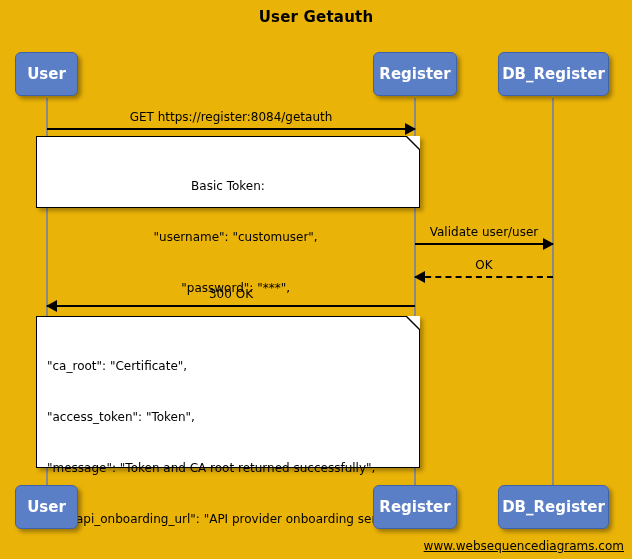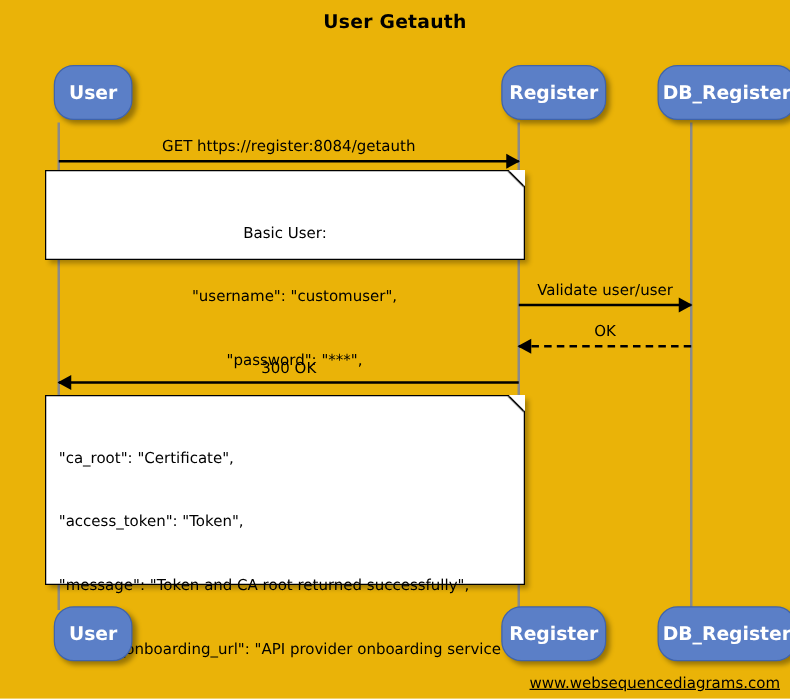--- a/index.html
+++ b/index.html
@@ -38,33 +38,32 @@
     width: 2px;
     background: #8a8a8a;
     top: 98px;
   }
 
   
   .actor {
     position: absolute;
     box-sizing: border-box;
     height: 44px;
-    border-radius: 16px;
+    border-radius: 6px;
     background: #5b7fc7;
     border: 1px solid #3f63ab;
     box-shadow: 3px 3px 4px rgba(0,0,0,0.35);
     color: #ffffff;
     font-size: 15px;
     font-weight: bold;
     display: flex;
     align-items: center;
     justify-content: center;
     text-align: left;
     white-space: nowrap;
-    margin-left: 28px;
   }
 
   
   .msg {
     position: absolute;
     height: 0;
   }
   .msg .line {
     position: absolute;
     left: 0;
@@ -170,21 +169,21 @@
 
   <div class="msg to-right" style="left:47px; top:128px; width:368px;">
     <div class="line"></div>
     <div class="head"></div>
     <div class="label">GET https://register:8084/getauth</div>
   </div>
 
   <div class="note centered" style="left:36px; top:136px; width:384px; height:72px;">
     <div class="fold"></div>
     <div class="body">
-      <span class="line-text">Basic User:</span>
+      <span class="line-text">Basic Token:</span>
       <span class="line-text">    "username": "customuser",</span>
       <span class="line-text">    "password": "***",</span>
     </div>
   </div>
 
   <div class="msg to-right" style="left:415px; top:243px; width:138px;">
     <div class="line"></div>
     <div class="head"></div>
     <div class="label">Validate user/user</div>
   </div>

